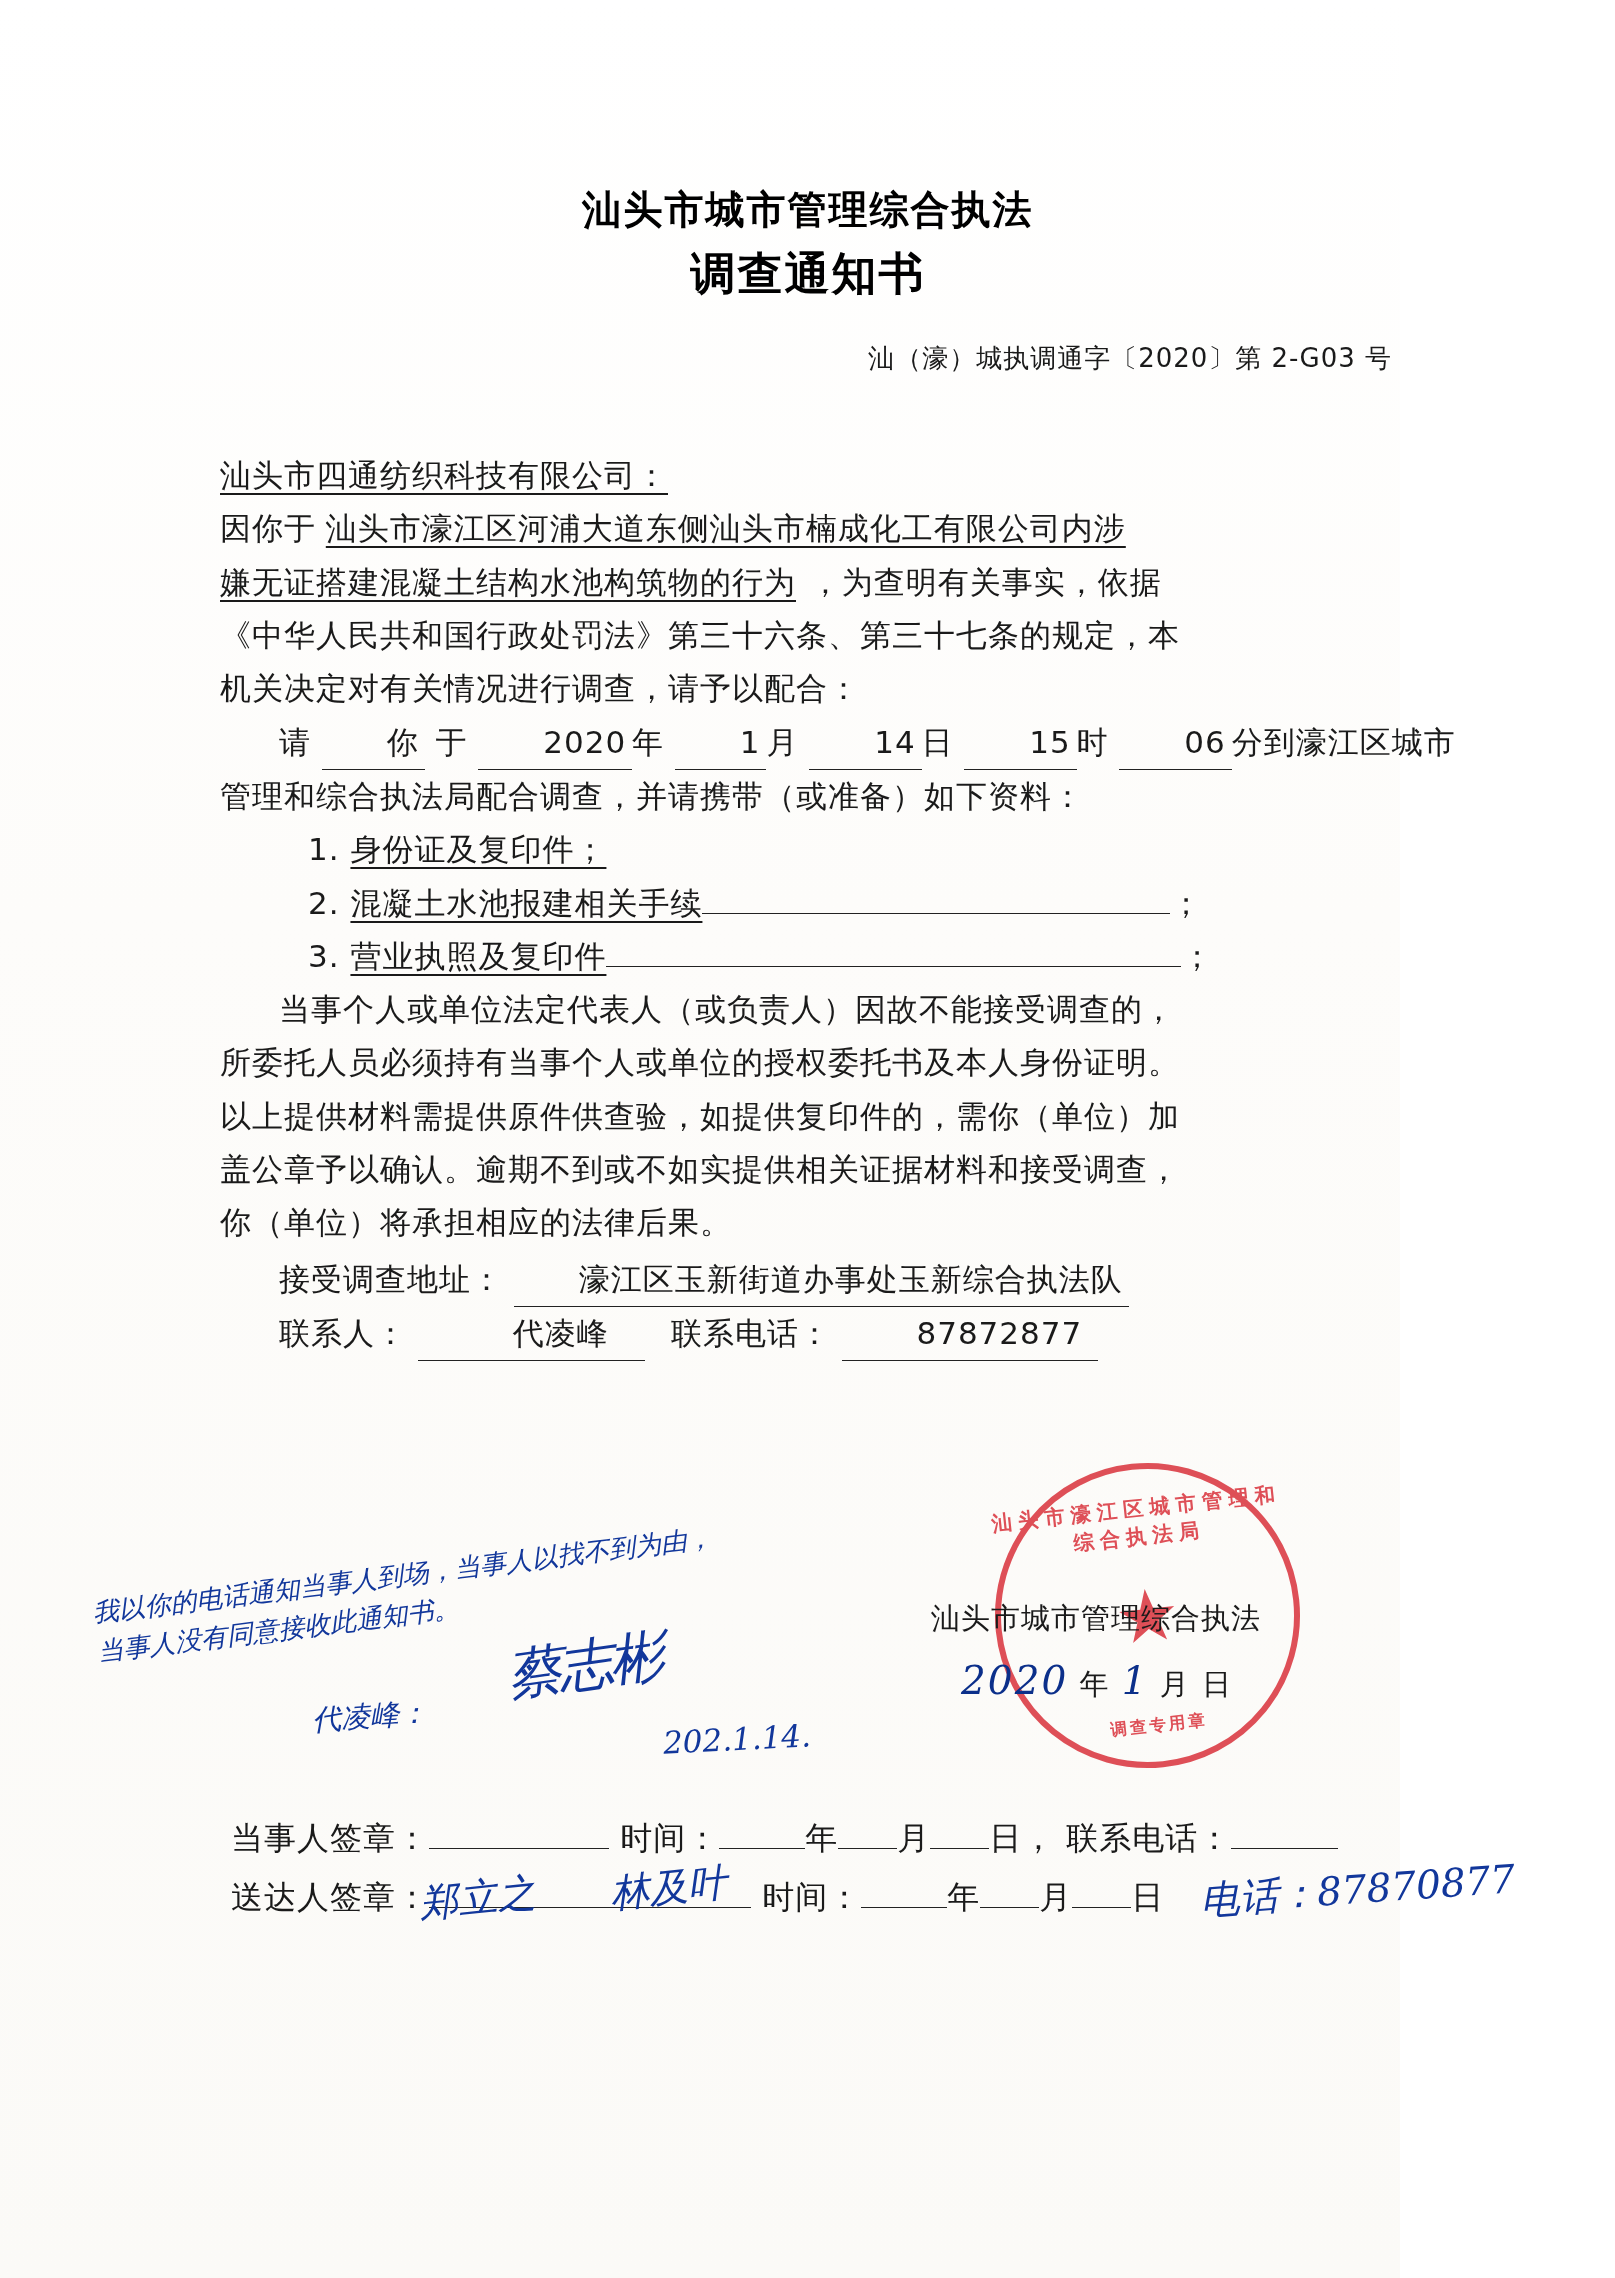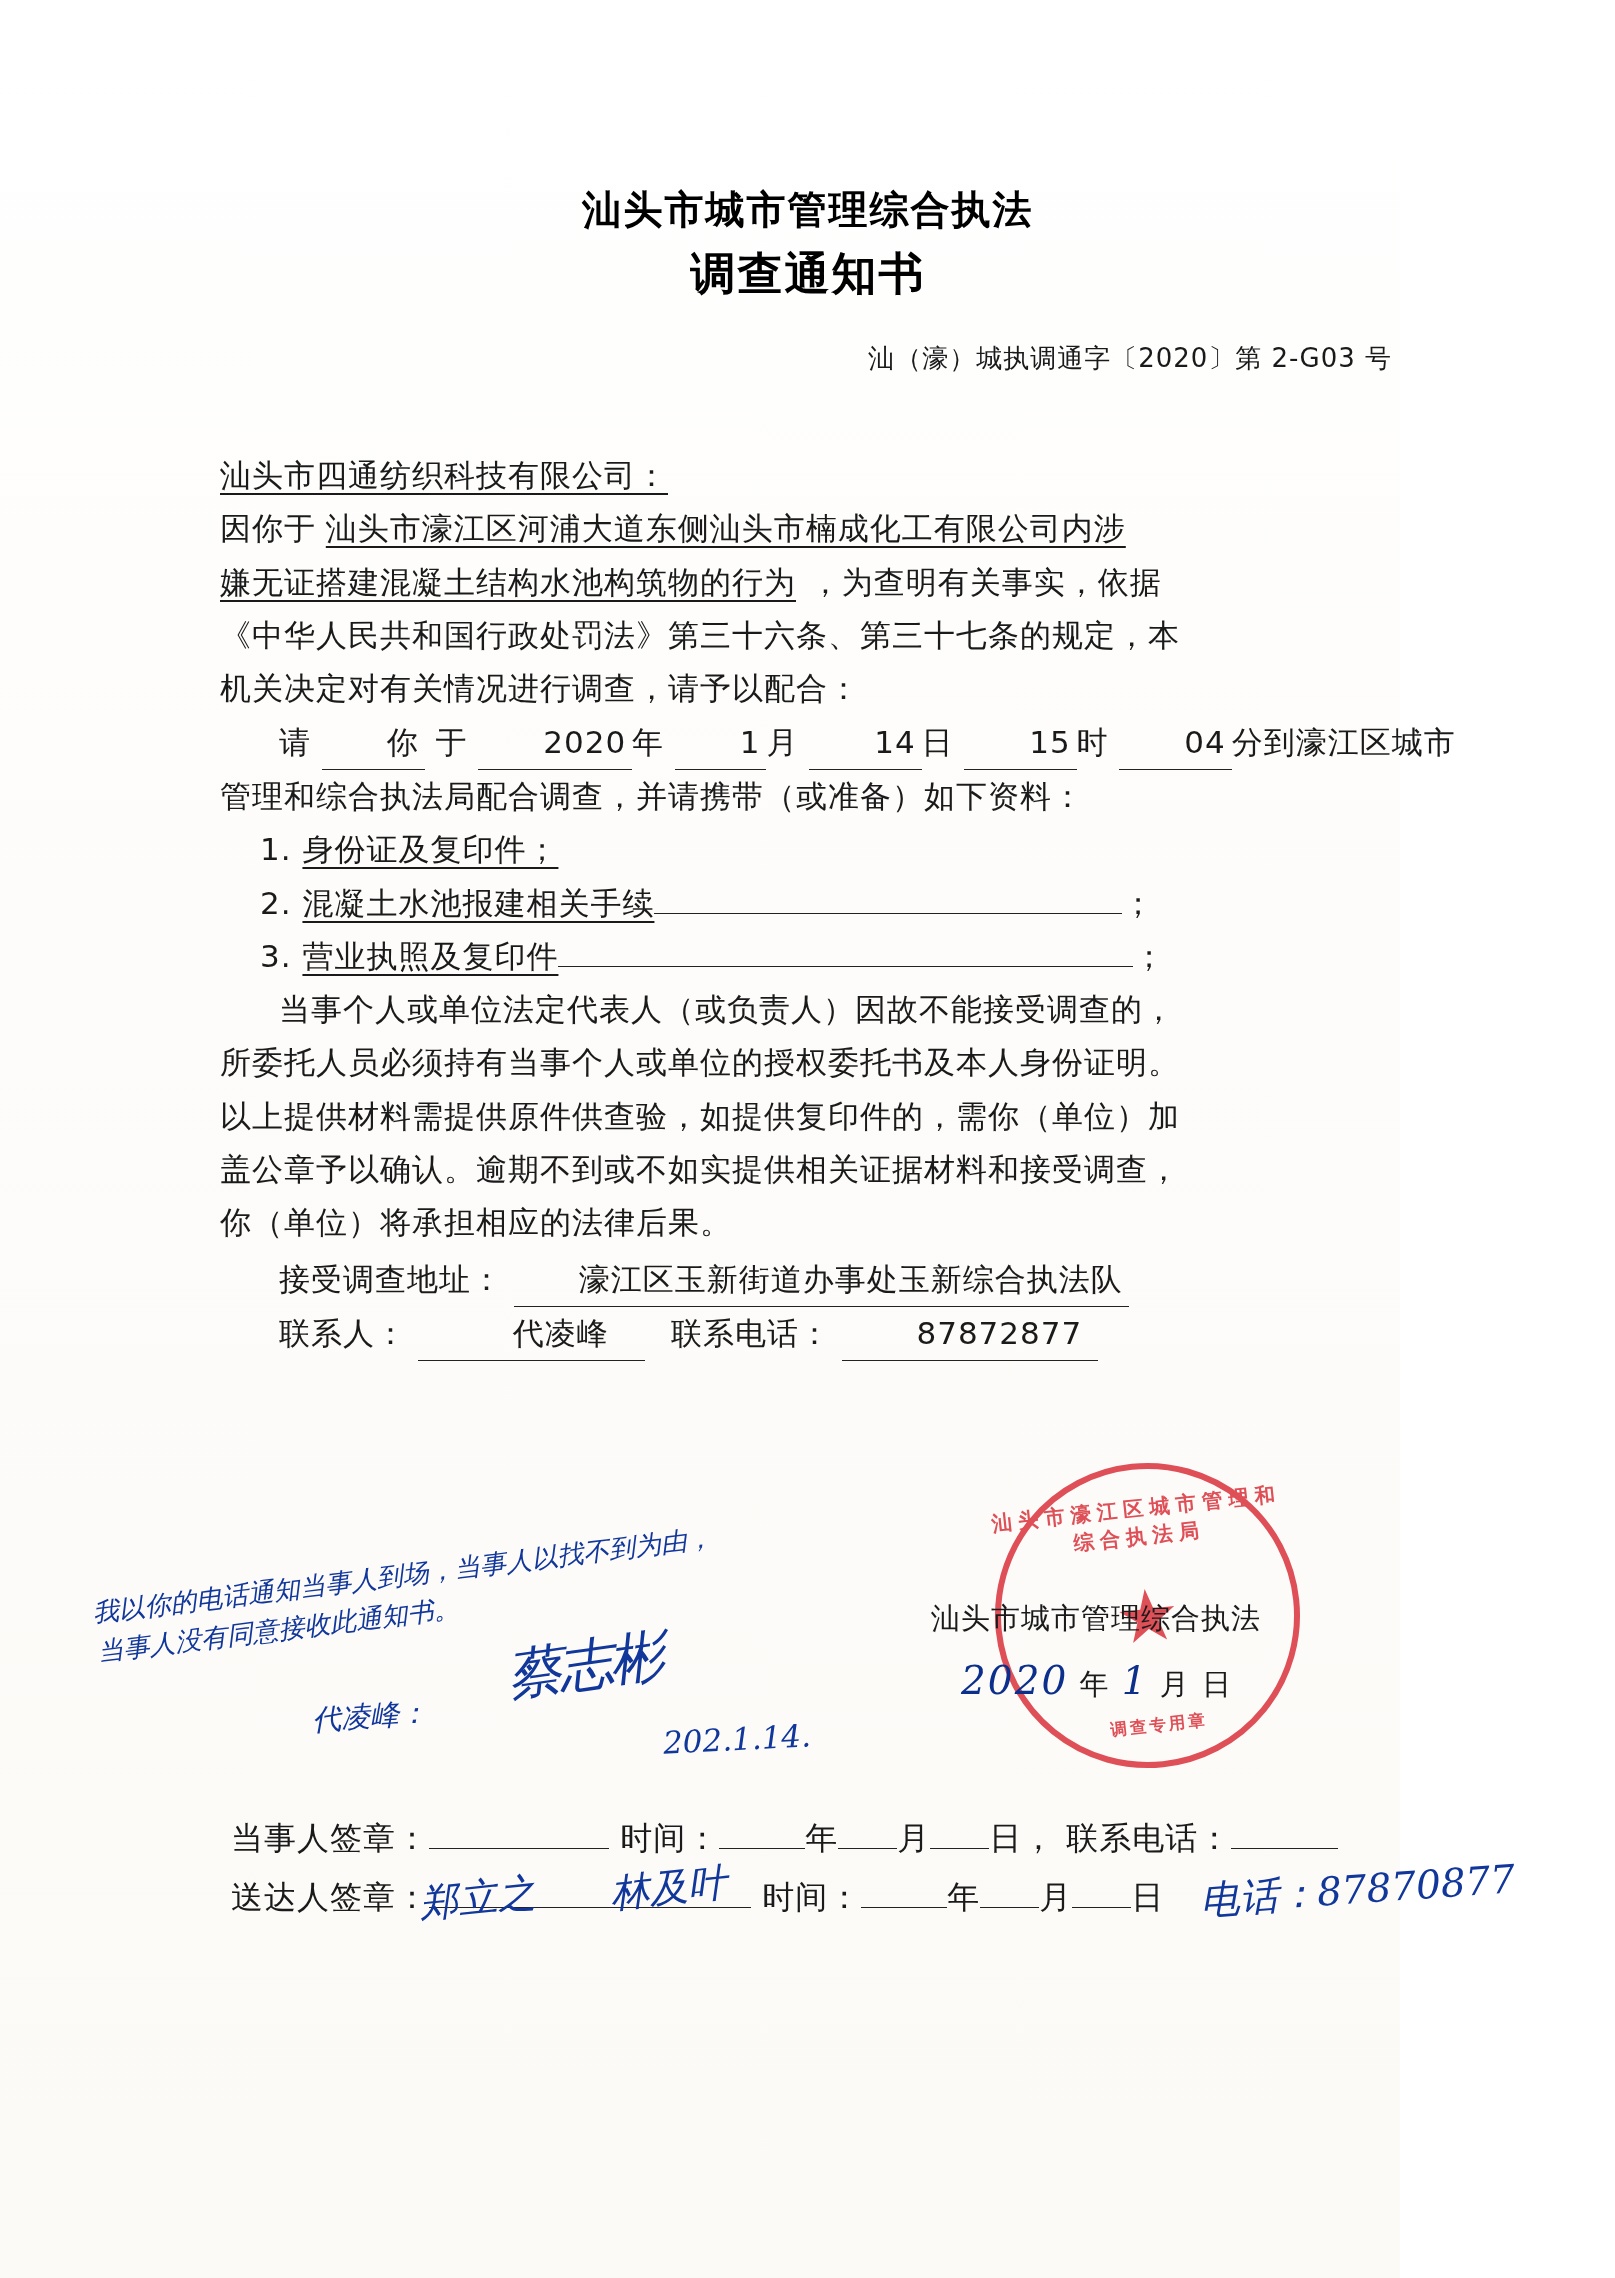--- a/index.html
+++ b/index.html
@@ -81,21 +81,21 @@
     border-bottom: 1.5px solid #222;
     vertical-align: baseline;
   }
   .fill {
     display: inline-block;
     border-bottom: 1.5px solid #222;
     text-align: center;
     padding: 0 5.9px;
   }
 
-  .list-item { margin-left: 40px; }
+  .list-item { margin-left: 88px; }
 
   .addr-line { margin-top: 3px; }
 
   .contact-line span.fill { min-width: 166px; }
 
   
   .org-sign {
     position: absolute;
     left: 931px;
     top: 1599px;
@@ -230,21 +230,21 @@
       <div class="line">机关决定对有关情况进行调查，请予以配合：</div>
 
       <div class="line indent2">
         <span>请</span>
         <span class="fill" style="min-width:84px">你</span>
         <span>于</span>
         <span class="fill" style="min-width:94px">2020</span><span>年</span>
         <span class="fill" style="min-width:39px">1</span><span>月</span>
         <span class="fill" style="min-width:51px">14</span><span>日</span>
         <span class="fill" style="min-width:51px">15</span><span>时</span>
-        <span class="fill" style="min-width:55px">04</span><span>分到</span><span>濠江区城市</span>
+        <span class="fill" style="min-width:55px">06</span><span>分到</span><span>濠江区城市</span>
       </div>
 
       <div class="line">管理和综合执法局配合调查，并请携带（或准备）如下资料：</div>
 
       <div class="line list-item">
         <span>1.</span>
         <span class="u">身份证及复印件；</span>
       </div>
 
       <div class="line list-item">

